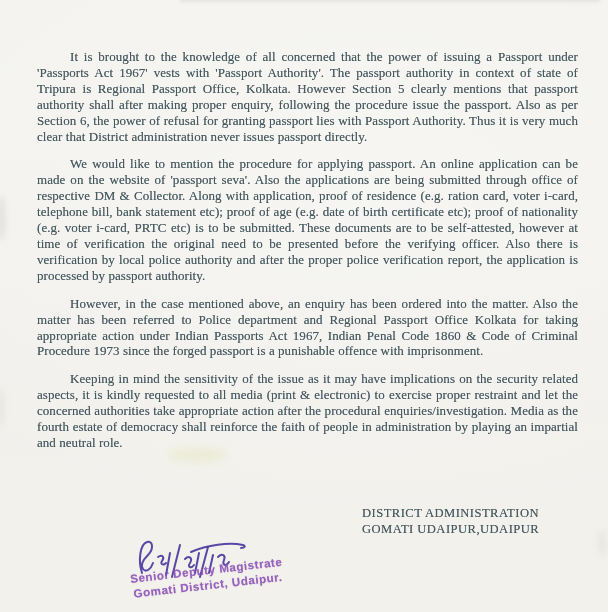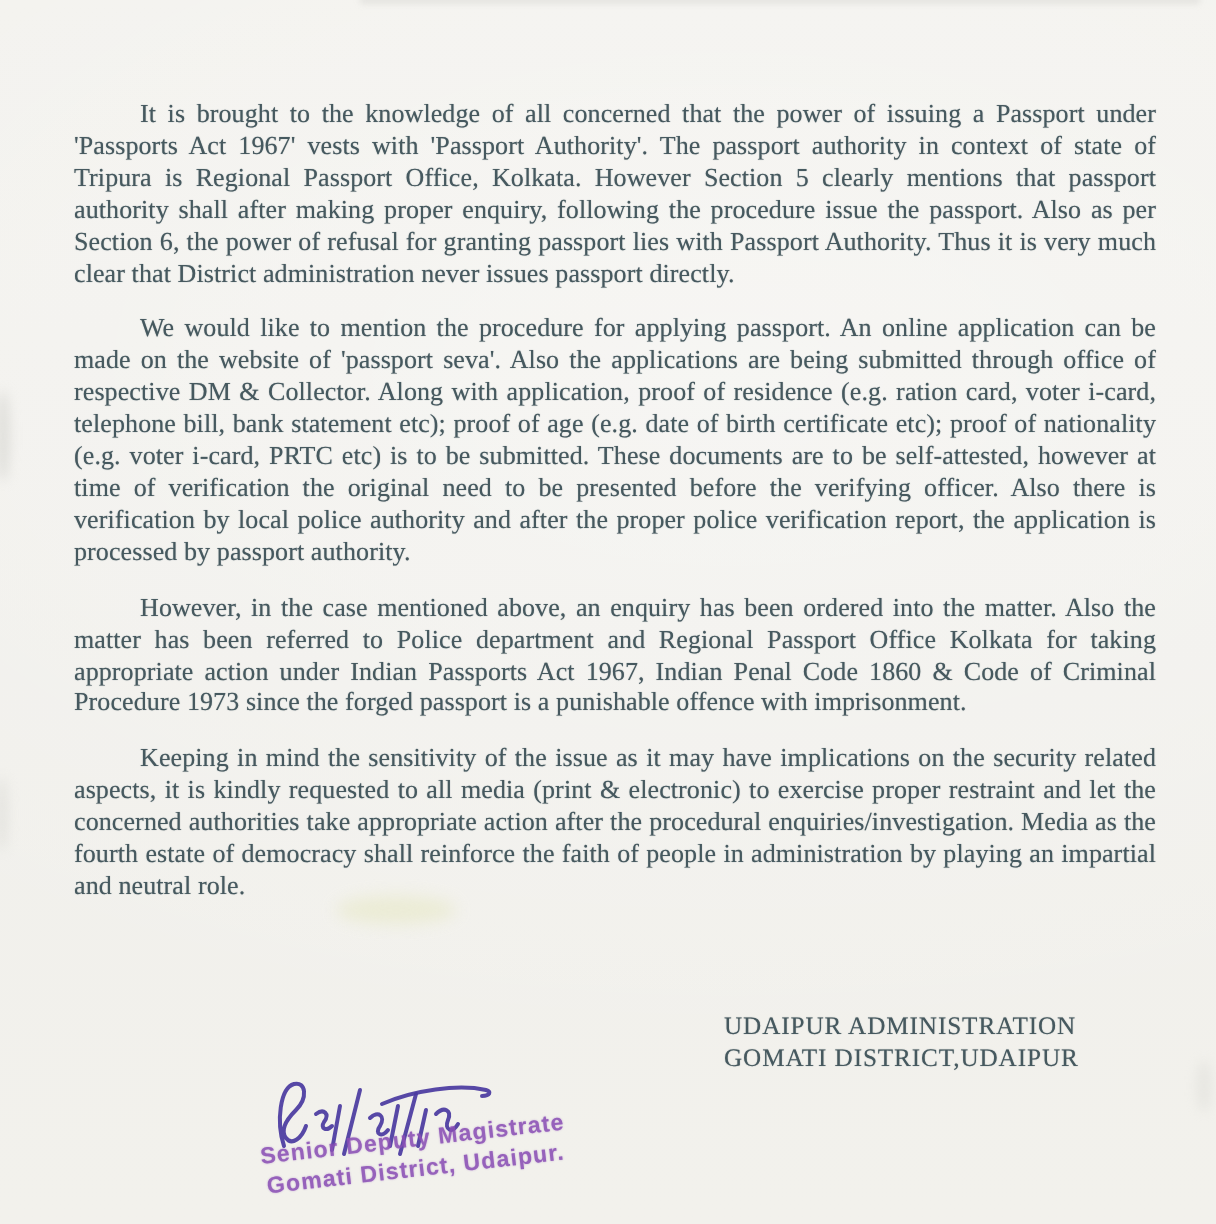--- a/index.html
+++ b/index.html
@@ -82,22 +82,22 @@
   <div class="smudge s5"></div>
 
   <div class="content">
     <p>It is brought to the knowledge of all concerned that the power of issuing a Passport under 'Passports Act 1967' vests with 'Passport Authority'. The passport authority in context of state of Tripura is Regional Passport Office, Kolkata. However Section 5 clearly mentions that passport authority shall after making proper enquiry, following the procedure issue the passport. Also as per Section 6, the power of refusal for granting passport lies with Passport Authority. Thus it is very much clear that District administration never issues passport directly.</p>
     <p>We would like to mention the procedure for applying passport. An online application can be made on the website of 'passport seva'. Also the applications are being submitted through office of respective DM &amp; Collector. Along with application, proof of residence (e.g. ration card, voter i-card, telephone bill, bank statement etc); proof of age (e.g. date of birth certificate etc); proof of nationality (e.g. voter i-card, PRTC etc) is to be submitted. These documents are to be self-attested, however at time of verification the original need to be presented before the verifying officer. Also there is verification by local police authority and after the proper police verification report, the application is processed by passport authority.</p>
     <p>However, in the case mentioned above, an enquiry has been ordered into the matter. Also the matter has been referred to Police department and Regional Passport Office Kolkata for taking appropriate action under Indian Passports Act 1967, Indian Penal Code 1860 &amp; Code of Criminal Procedure 1973 since the forged passport is a punishable offence with imprisonment.</p>
     <p>Keeping in mind the sensitivity of the issue as it may have implications on the security related aspects, it is kindly requested to all media (print &amp; electronic) to exercise proper restraint and let the concerned authorities take appropriate action after the procedural enquiries/investigation. Media as the fourth estate of democracy shall reinforce the faith of people in administration by playing an impartial and neutral role.</p>
   </div>
 
   <div class="signoff">
-    <div>UDAIPUR ADMINISTRATION</div>
-    <div>GOMATI DISTRICT,UDAIPUR</div>
+    <div>DISTRICT ADMINISTRATION</div>
+    <div>GOMATI UDAIPUR,UDAIPUR</div>
   </div>
 
   <svg class="signature" width="118" height="50" viewBox="0 0 118 50" aria-hidden="true">
 
     <path d="M9,38 C5,26 7,9 14,7 C20,5.5 21,14 15,20 C10,25 7,30 10,34 C13,38 18,34 20,28"></path>
 
     <path d="M25,22 C29,19 32,22 29,26 C27,29 30,31 33,28"></path>
 
     <path d="M37,18 L33,40"></path>
 

